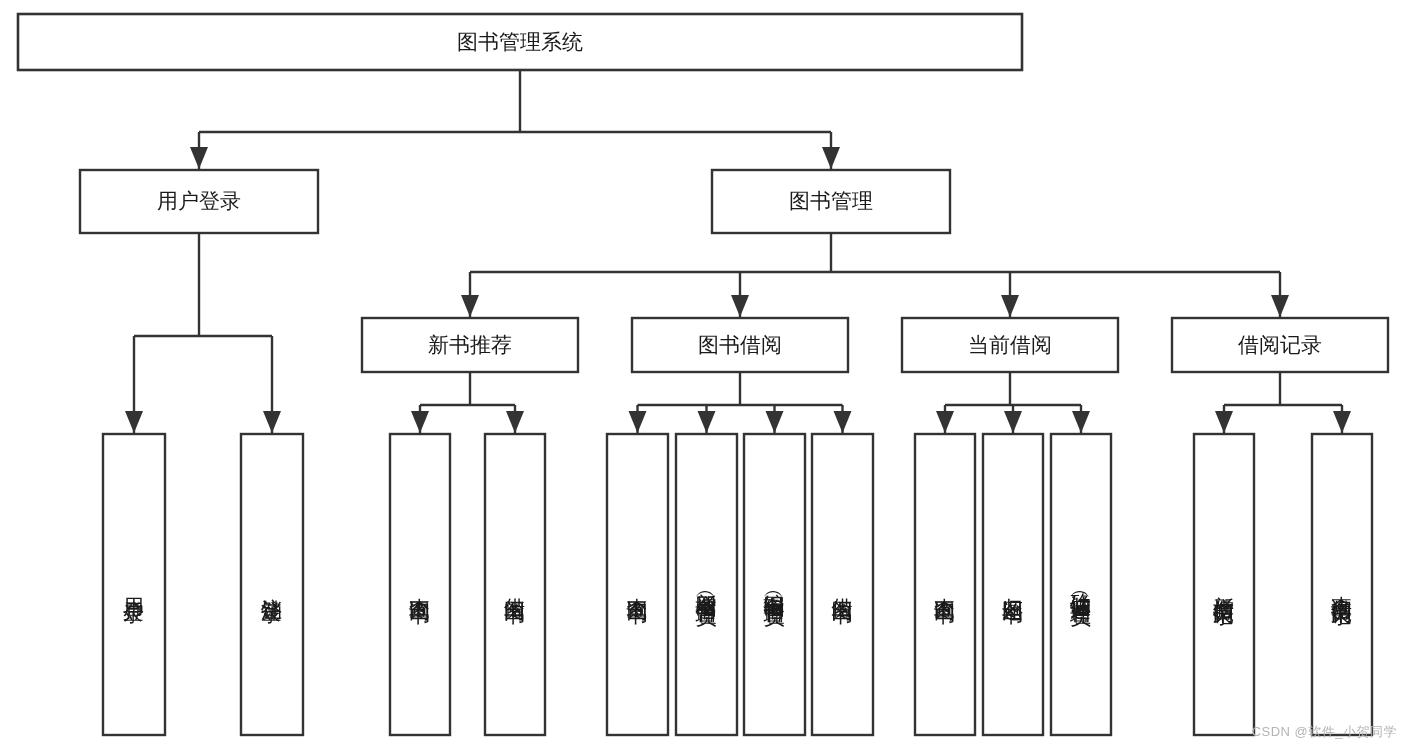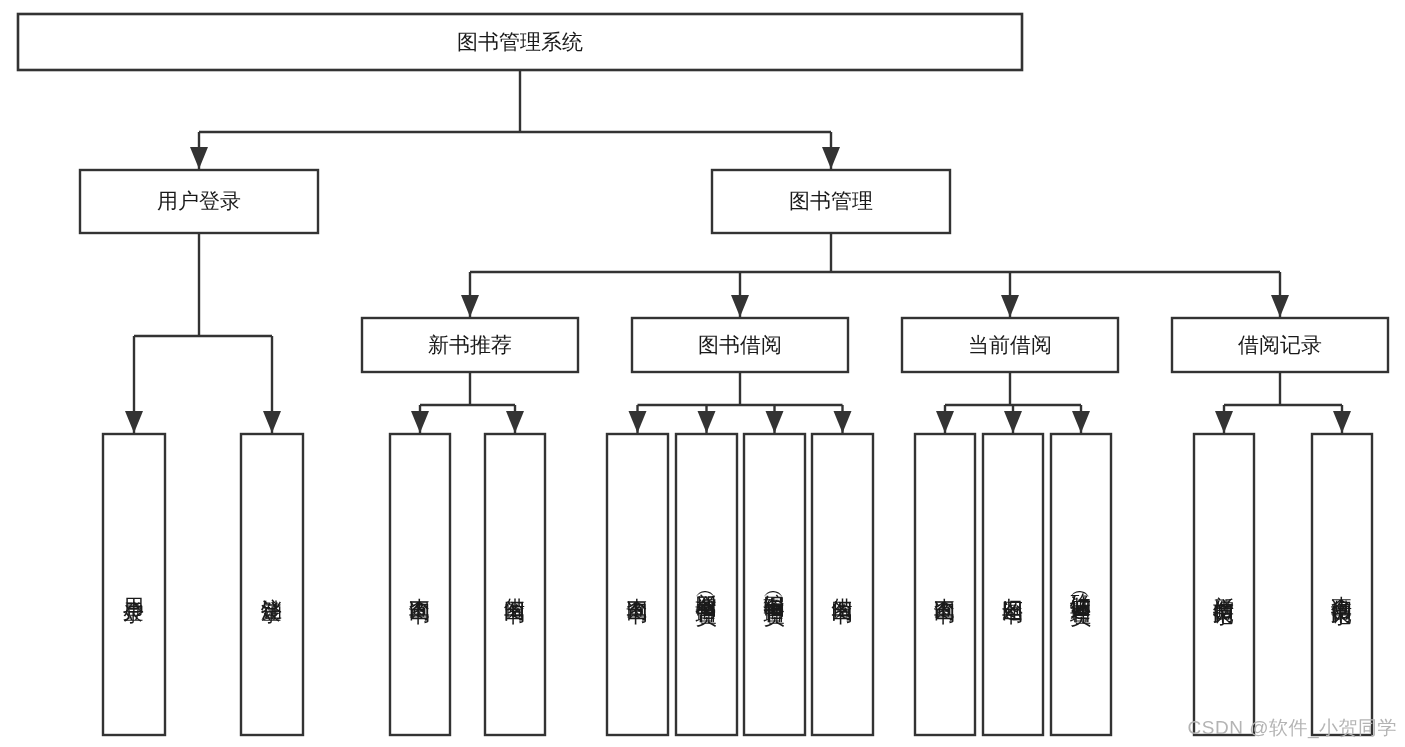--- a/index.html
+++ b/index.html
@@ -62,21 +62,21 @@
     line-height: 1;
     white-space: nowrap;
     text-align: center;
     pointer-events: none;
   }
   .watermark {
     position: absolute;
     right: 8px;
     bottom: 6px;
     font-family: "Liberation Sans", sans-serif;
-    font-size: 19px;
+    font-size: 13px;
     color: #b4b4b4;
     letter-spacing: 0.5px;
     white-space: nowrap;
     user-select: none;
   }
 </style>
 </head>
 <body>
 
 <div id="diagram-root">

